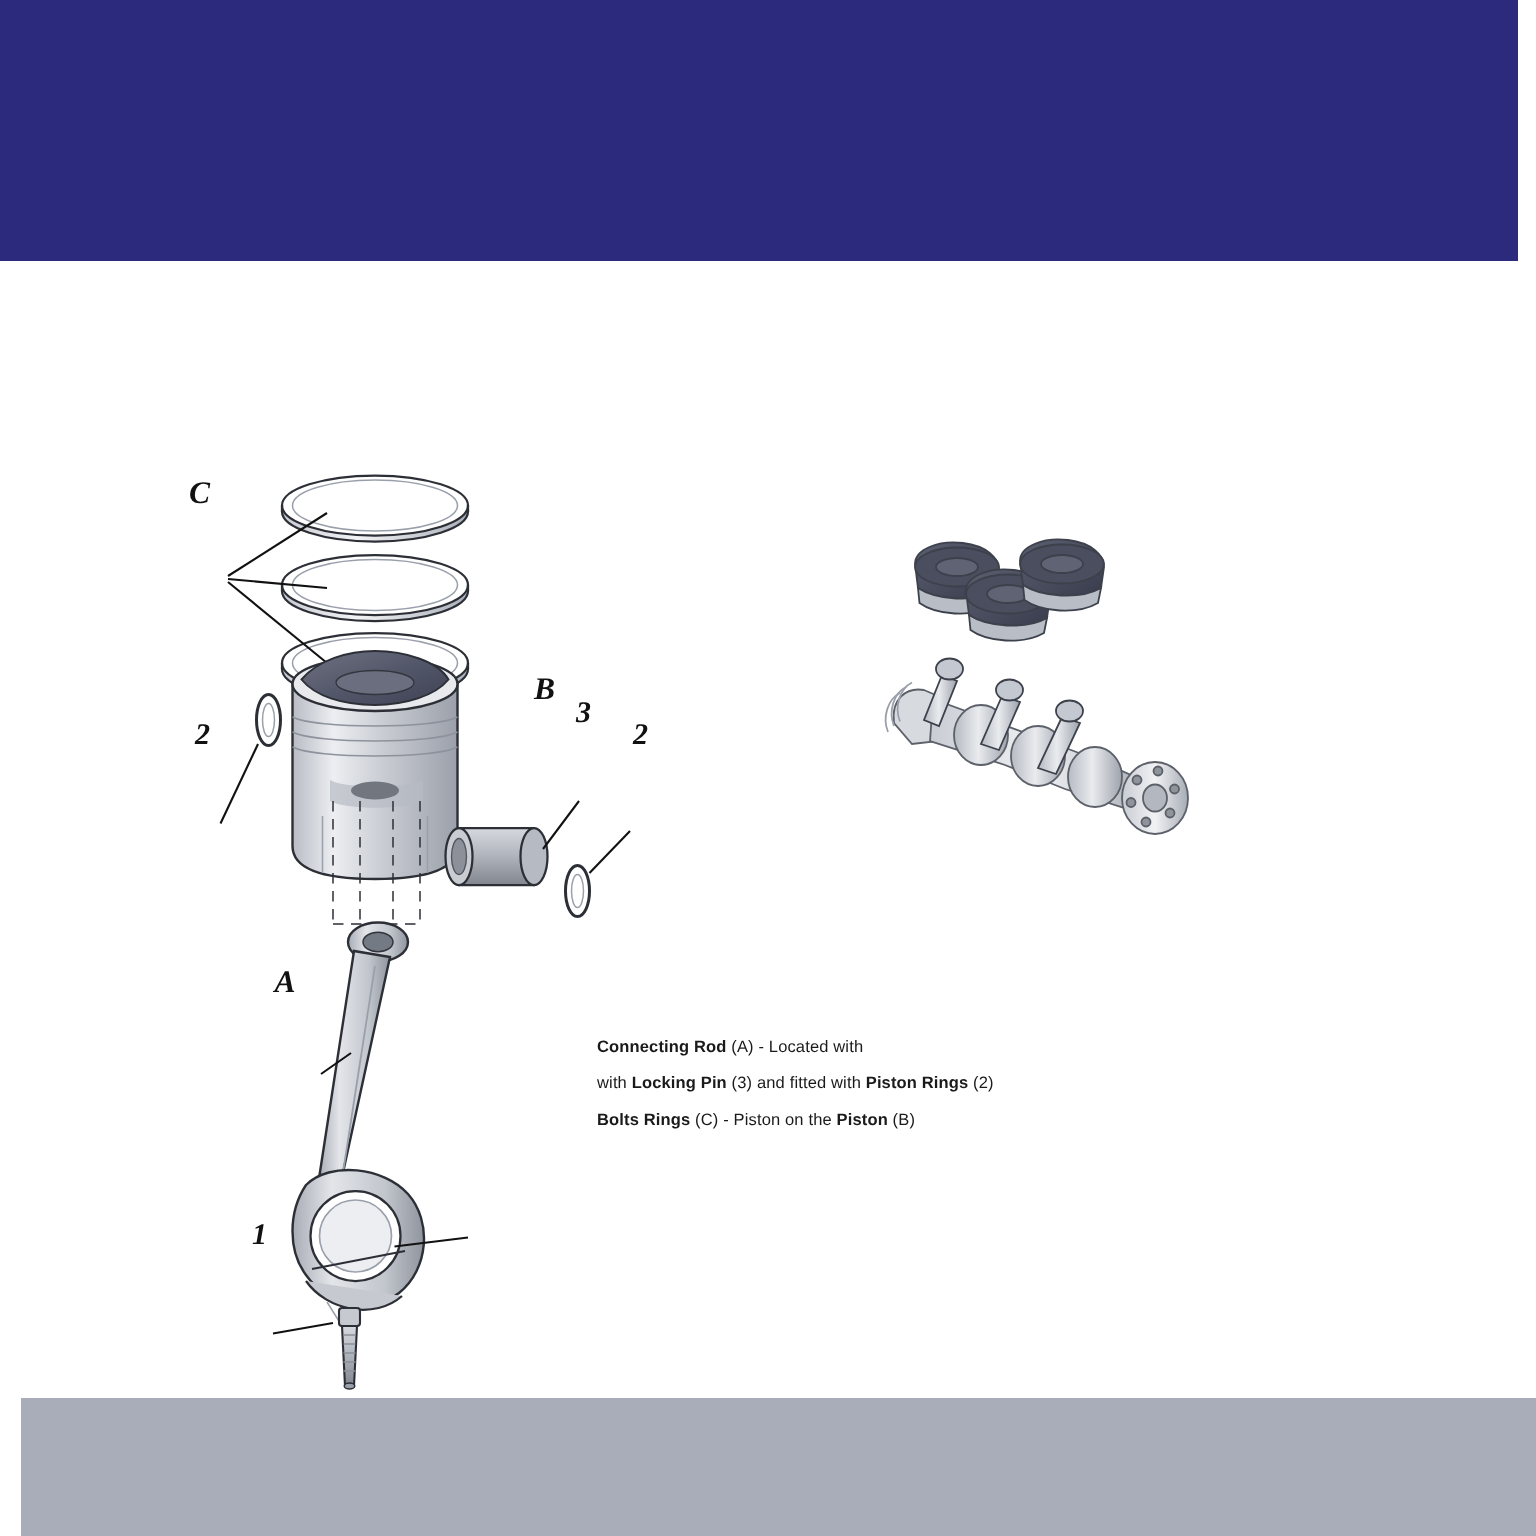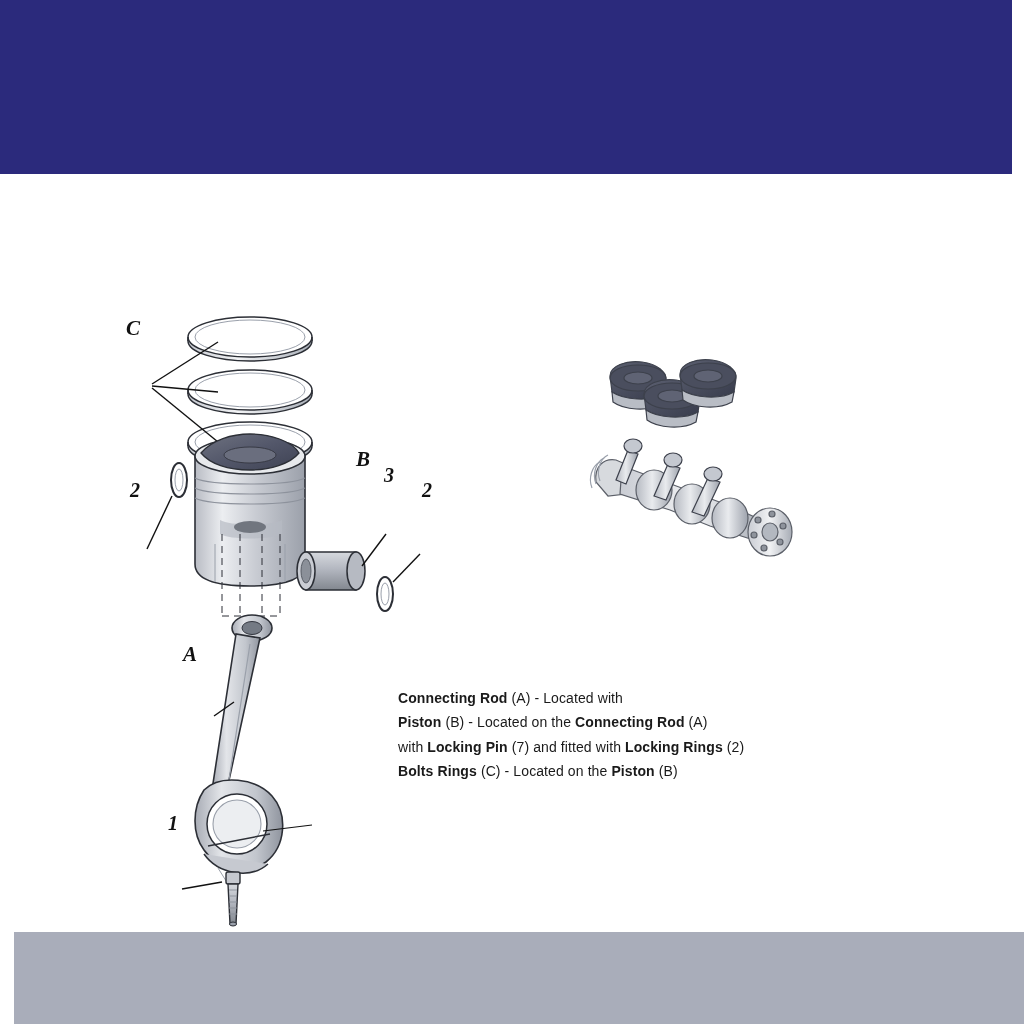--- a/index.html
+++ b/index.html
@@ -49,21 +49,21 @@
   }
   #exploded-svg { left: 100px; top: 60px; }
   #engine-svg   { left: 580px; top: 180px; }
 
   
   #caption {
     position: absolute;
     left: 398px;
     top: 512px;
     width: 470px;
-    font-size: 14px;
+    font-size: 11px;
     line-height: 24.3px;
     color: #1a1a1a;
     letter-spacing: 0.1px;
   }
   #caption .b { font-weight: bold; }
   #caption .row { white-space: nowrap; }
 
   
   .callout {
     position: absolute;
@@ -295,25 +295,22 @@
   <div class="num" style="left:168px; top:638px;">1</div>
   <div class="num" style="left:130px; top:305px;">2</div>
   <div class="num" style="left:422px; top:305px;">2</div>
   <div class="num" style="left:384px; top:290px;">3</div>
 
   <div id="caption">
     <div class="row">
       <span class="b">Connecting Rod</span><span> (A) - Located with</span>
     </div>
     <div class="row">
-      <span class="b">Piston</span><span> (B) - Located on the </span><span class="b">Connecting Rod</span><span> (A)</span>
+      <span>with </span><span class="b">Locking Pin</span><span> (3) and fitted with </span><span class="b">Piston Rings</span><span> (2)</span>
     </div>
     <div class="row">
-      <span>with </span><span class="b">Locking Pin</span><span> (7) and fitted with </span><span class="b">Locking Rings</span><span> (2)</span>
-    </div>
-    <div class="row">
-      <span class="b">Bolts Rings</span><span> (C) - Located on the </span><span class="b">Piston</span><span> (B)</span>
+      <span class="b">Bolts Rings</span><span> (C) - Piston on the </span><span class="b">Piston</span><span> (B)</span>
     </div>
   </div>
 
 </div>
 
 <div id="footer-band"></div>
 
 </body></html>

